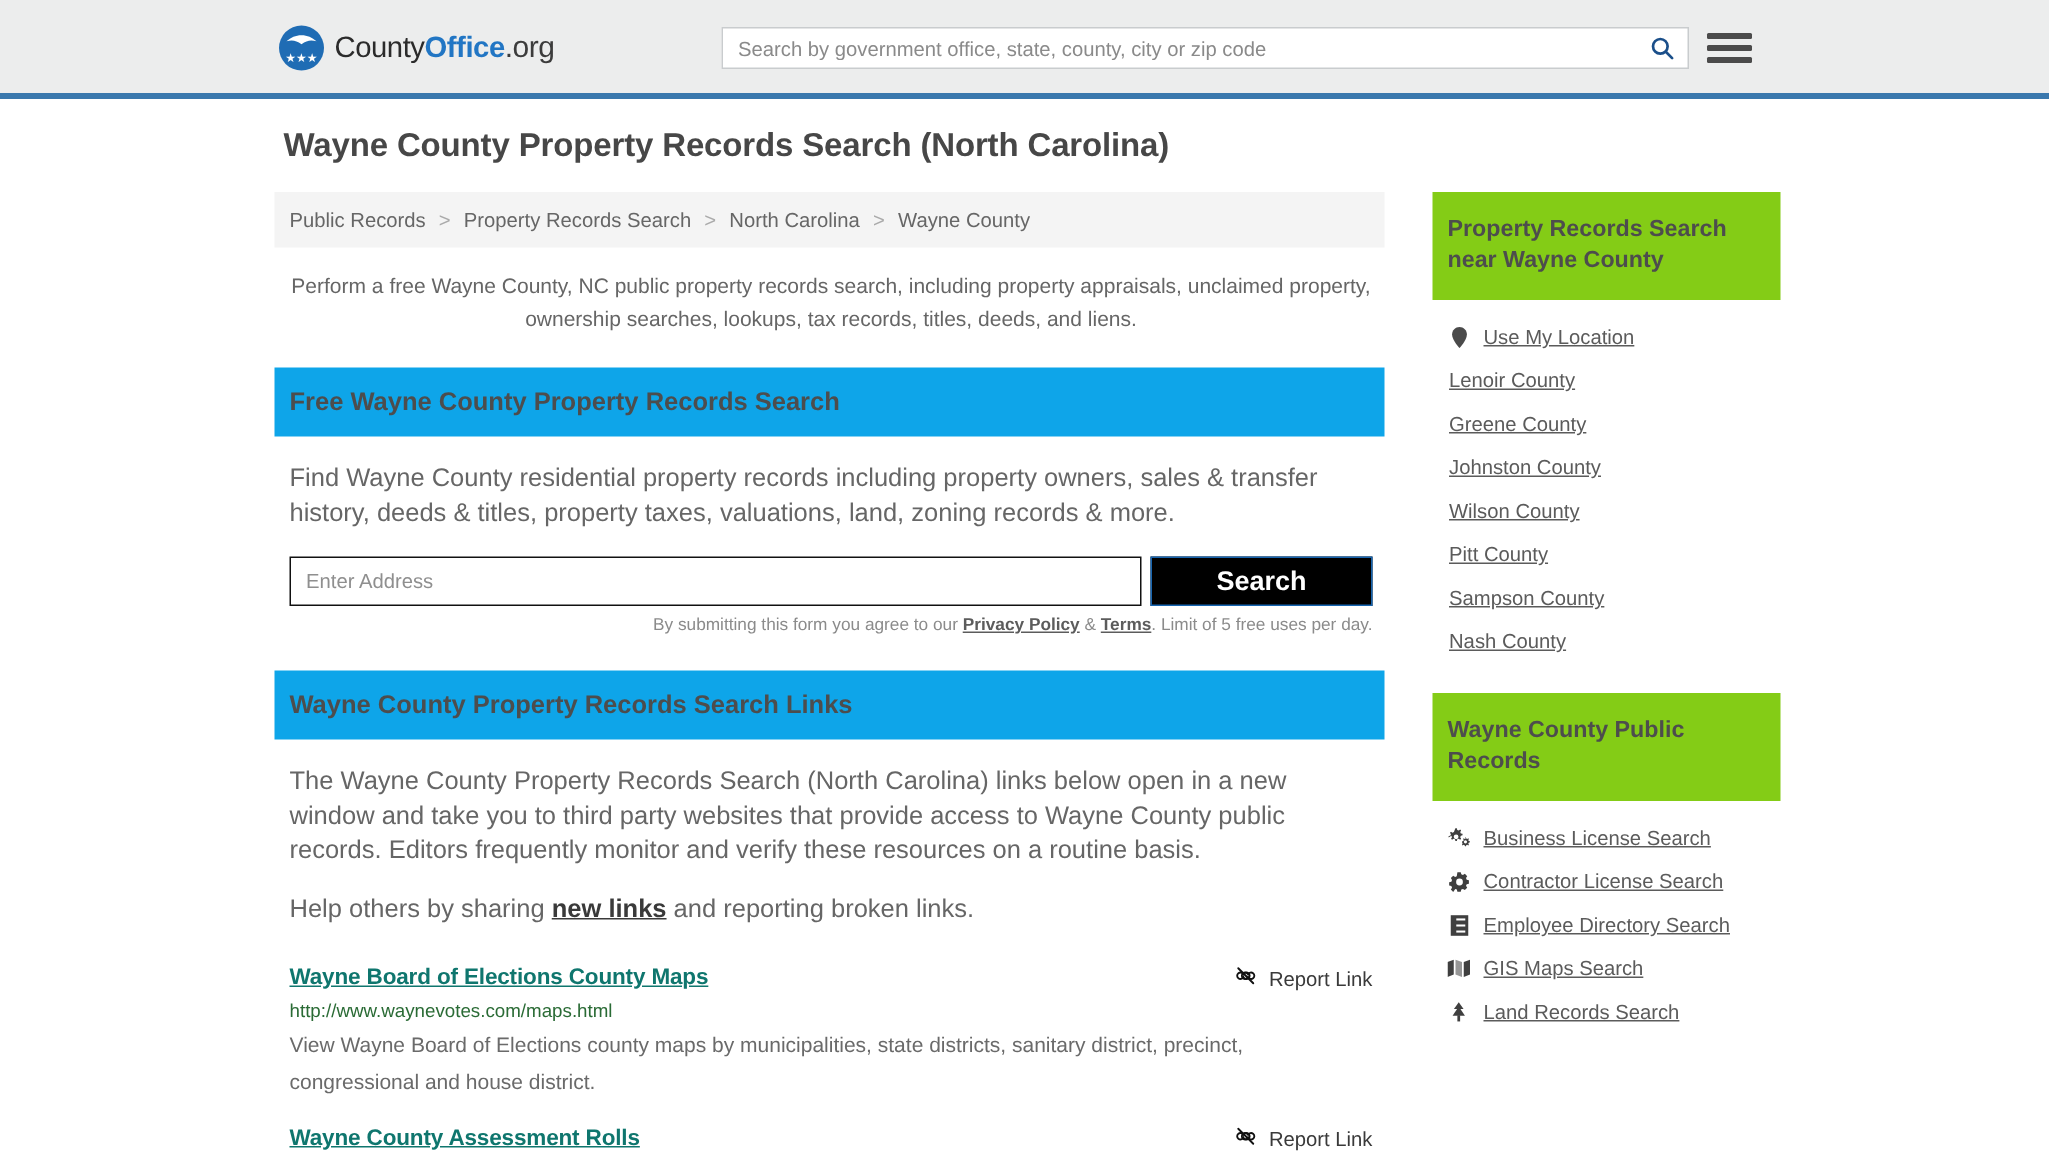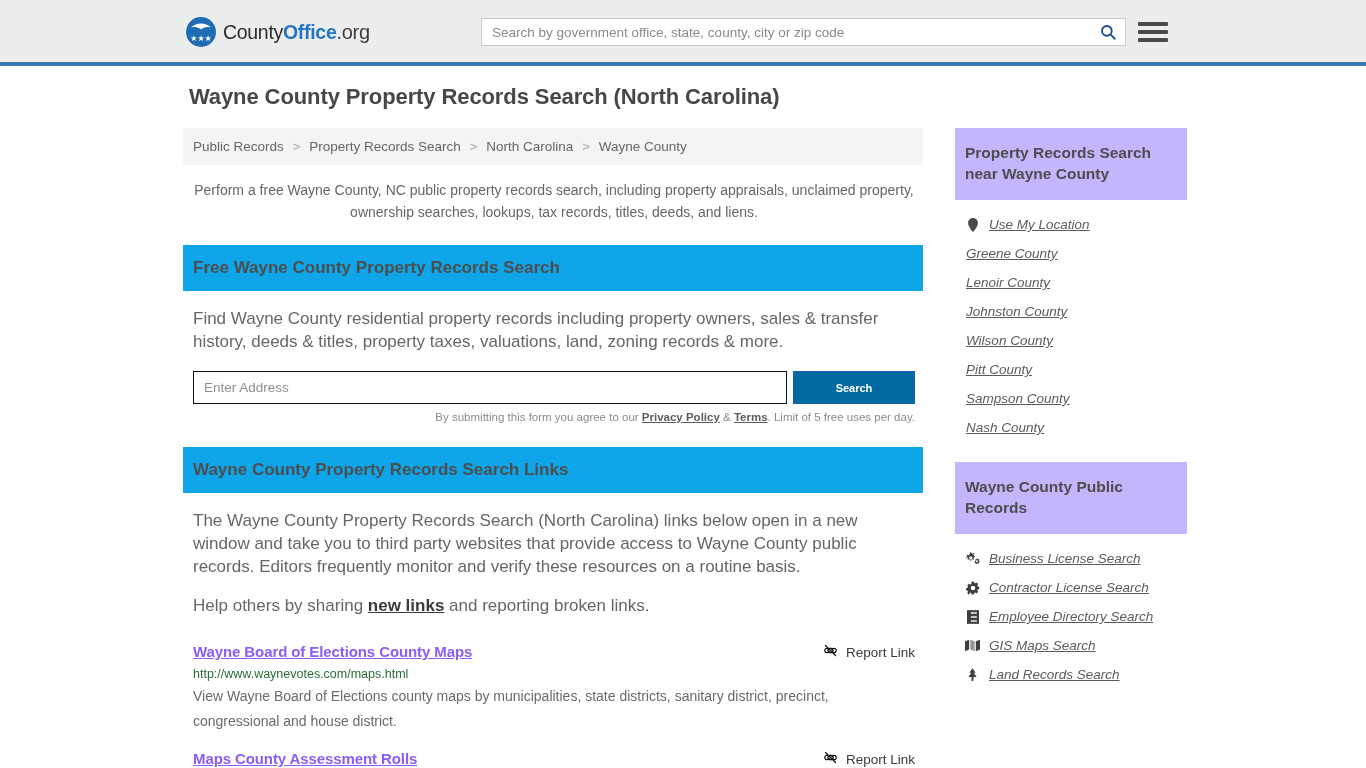--- a/index.html
+++ b/index.html
@@ -194,27 +194,27 @@
     flex: 1;
     border: 1px solid #111;
     outline: none;
     padding: 0 10px;
     font-size: 13.5px;
     font-family: "Liberation Sans", sans-serif;
     color: #333;
   }
   .form-row input[type=text]::placeholder { color: #8f8f8f; }
   .btn-search {
-    width: 122px;
+    width: 148px;
     margin-left: 6px;
-    background: #0369a1;
+    background: #000000;
     border: 1px solid #1765b0;
     color: #ffffff;
     font-weight: bold;
-    font-size: 11px;
+    font-size: 18px;
     font-family: "Liberation Sans", sans-serif;
     cursor: pointer;
   }
   .disclaimer {
     text-align: right;
     font-size: 11.5px;
     color: #8b8b8b;
     margin: 7px 8px 0 0;
   }
   .disclaimer a { color: #5c5c5c; text-decoration: underline; font-weight: bold;}
@@ -223,21 +223,21 @@
 
   .link-item { margin: 0 8px 6px 10px; position: relative; }
   .link-head {
     display: flex;
     align-items: flex-start;
     justify-content: space-between;
   }
   .link-title {
     font-size: 15px;
     font-weight: bold;
-    color: #8b5cf6;
+    color: #0f766e;
     text-decoration: underline;
     letter-spacing: -0.1px;
   }
   .report-link {
     display: flex;
     align-items: center;
     gap: 8px;
     color: #3a3a3a;
     font-size: 13.5px;
     white-space: nowrap;
@@ -253,35 +253,34 @@
   .link-desc {
     font-size: 14px;
     line-height: 25px;
     color: #6a6a6a;
     margin-top: 3px;
   }
 
   
   .side-card { margin-bottom: 14px; }
   .side-head {
-    background: #c4b5fd;
+    background: #84cc16;
     padding: 14px 10px 16px 10px;
     font-size: 15.5px;
     font-weight: bold;
     color: #4d4d4d;
     line-height: 21px;
   }
   .side-list { padding: 10px 0 0 0; }
   .side-item {
     display: flex;
     align-items: center;
     gap: 9px;
     padding: 7px 10px 7px 10px;
     font-size: 13.5px;
-    font-style: italic;
   }
   .side-item a {
     color: #5b5b5b;
     text-decoration: underline;
   }
   .side-icon {
     width: 15px;
     display: inline-flex;
     justify-content: center;
     align-items: center;
@@ -375,21 +374,21 @@
               </span>
               <span>Report Link</span>
             </span>
           </div>
           <span class="link-url">http://www.waynevotes.com/maps.html</span>
           <div class="link-desc">View Wayne Board of Elections county maps by municipalities, state districts, sanitary district, precinct, congressional and house district.</div>
         </div>
 
         <div class="link-item" style="margin-top:16px;">
           <div class="link-head">
-            <a href="#" class="link-title">Maps County Assessment Rolls</a>
+            <a href="#" class="link-title">Wayne County Assessment Rolls</a>
             <span class="report-link">
               <span>
                 <svg width="15" height="15" viewBox="0 0 24 24" fill="none" stroke="#111" stroke-width="2" stroke-linecap="round">
                   <path d="M4 4 L20 20"></path>
                   <path d="M9.5 10.5 a3.5 3.5 0 1 0 0 3 a3.5 3.5 0 1 0 0 -3"></path>
                   <path d="M14.5 10.5 a3.5 3.5 0 1 1 0 3 a3.5 3.5 0 1 1 0 -3"></path>
                 </svg>
               </span>
               <span>Report Link</span>
             </span>
@@ -406,24 +405,24 @@
         <div class="side-list">
           <div class="side-item">
             <span class="side-icon">
               <svg width="10" height="14" viewBox="0 0 12 17">
                   <path d="M6 0 C2.7 0 0 2.7 0 6 C0 10.5 6 17 6 17 C6 17 12 10.5 12 6 C12 2.7 9.3 0 6 0 Z" fill="#4a4a4a"></path>
                 </svg>
             </span>
             <a href="#">Use My Location</a>
           </div>
           <div class="side-item no-icon">
+            <a href="#">Lenoir County</a>
+          </div>
+          <div class="side-item no-icon">
             <a href="#">Greene County</a>
-          </div>
-          <div class="side-item no-icon">
-            <a href="#">Lenoir County</a>
           </div>
           <div class="side-item no-icon">
             <a href="#">Johnston County</a>
           </div>
           <div class="side-item no-icon">
             <a href="#">Wilson County</a>
           </div>
           <div class="side-item no-icon">
             <a href="#">Pitt County</a>
           </div>

